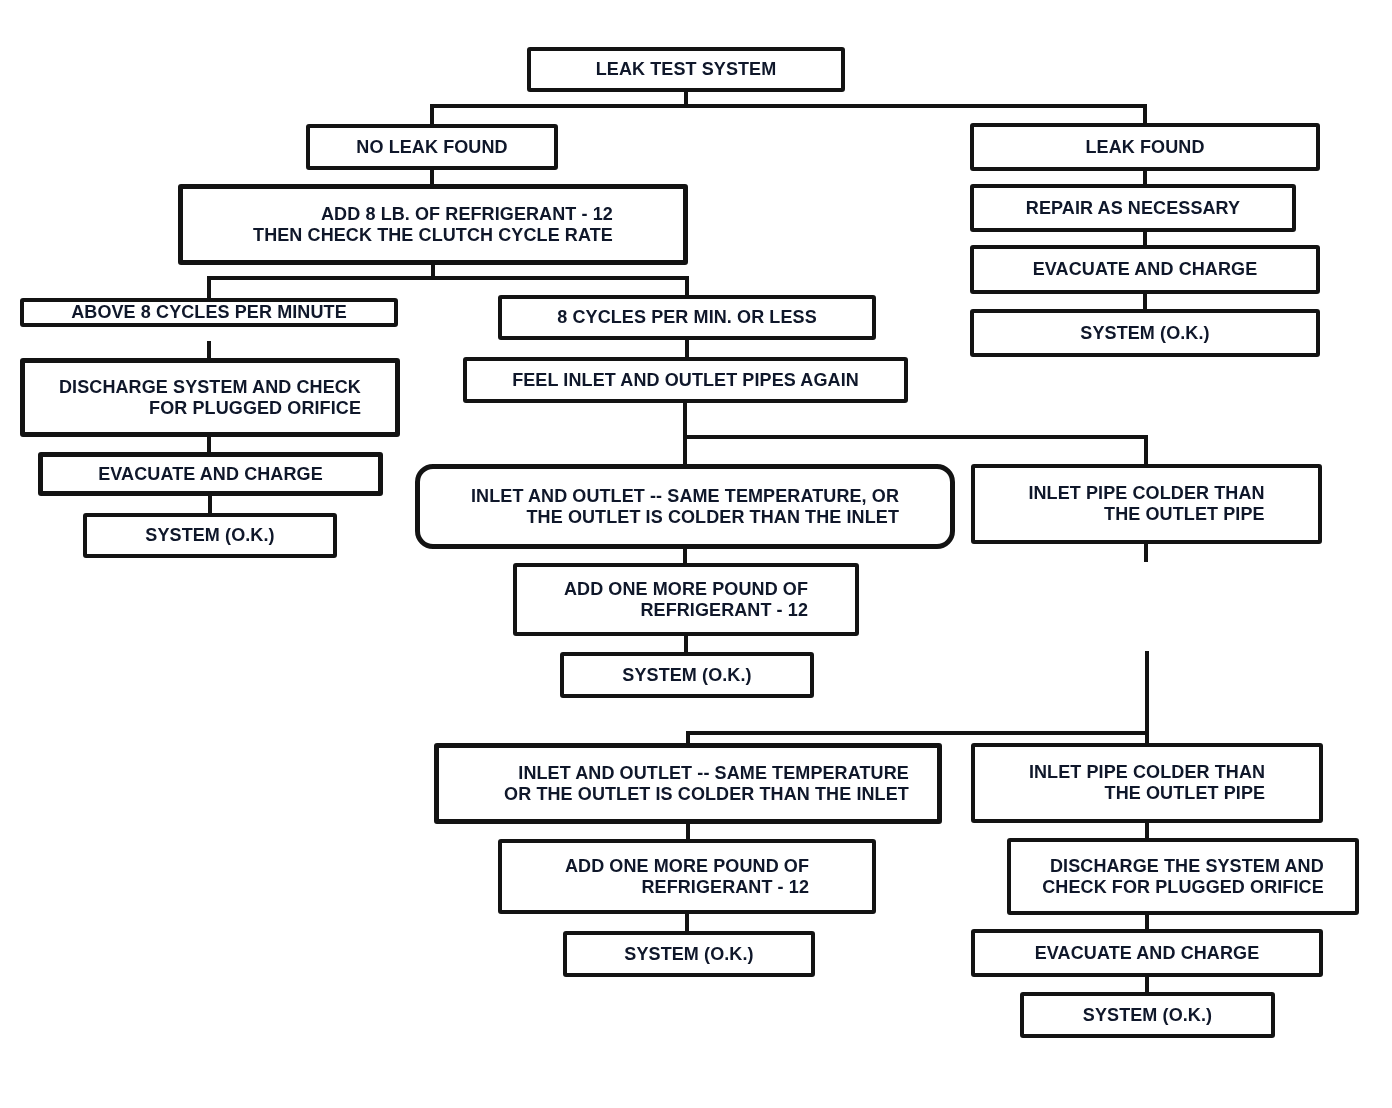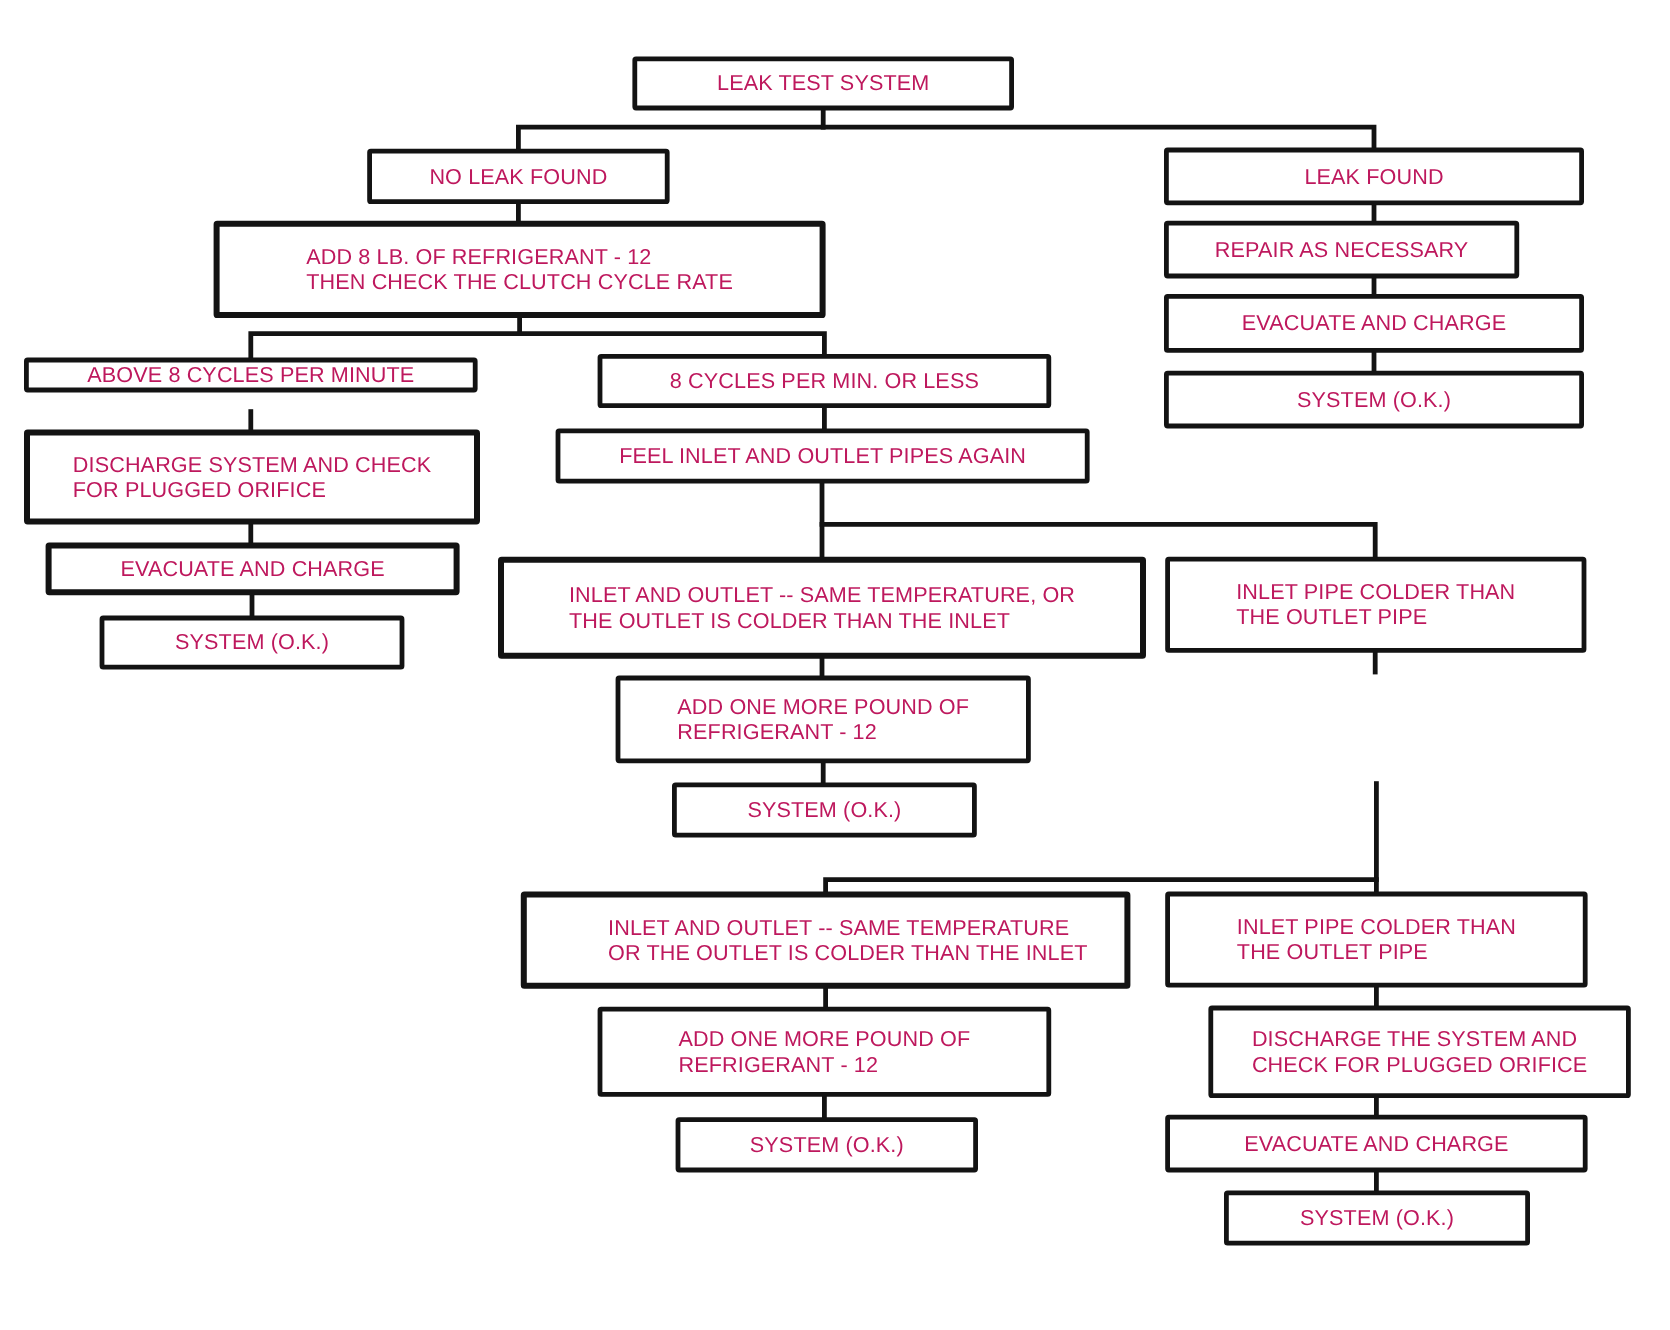--- a/index.html
+++ b/index.html
@@ -15,24 +15,24 @@
     position: absolute; left: 335px; top: 7px; width: 700px;
     text-align: center;
     font-weight: bold; font-size: 18px; letter-spacing: 0.2px;
     color: #121212;
   }
   .box {
     position: absolute; box-sizing: border-box;
     border: 4px solid #131313; border-radius: 3px;
     background: #ffffff;
     display: flex; align-items: center; justify-content: center;
-    text-align: left;
-    font-weight: normal; font-size: 18px; line-height: 21px;
+    text-align: right;
+    font-weight: bold; font-size: 18px; line-height: 21px;
     letter-spacing: 0.1px;
-    color: #be185d;
+    color: #0f172a;
     white-space: pre-line;
     padding: 2px 8px;
     z-index: 2;
   }
   .box.thick { border-width: 5px; }
   svg.connectors { position: absolute; left: 0; top: 0; z-index: 1; }
   svg.connectors path { stroke: #131313; stroke-width: 4; fill: none; stroke-linecap: square; }
   .figure-label {
     position: absolute; left: 1283px; top: 1074px;
     font-weight: bold; font-size: 28px; letter-spacing: 0.5px;
@@ -69,33 +69,33 @@
     <path d="M688 824 V841"></path>
     <path d="M687 914 V933"></path>
     <path d="M1147 823 V840"></path>
     <path d="M1147 915 V931"></path>
     <path d="M1147 977 V994"></path>
   </svg>
 
   <div class="box" style="left:527px; top:47px;  width:318px; height:45px;">LEAK TEST SYSTEM</div>
   <div class="box" style="left:306px; top:124px; width:252px; height:46px;">NO LEAK FOUND</div>
   <div class="box" style="left:970px; top:123px; width:350px; height:48px;">LEAK FOUND</div>
-  <div class="box" style="left:970px; top:184px; width:296px; height:48px;">REPAIR AS NECESSARY</div>
+  <div class="box" style="left:970px; top:184px; width:326px; height:48px;">REPAIR AS NECESSARY</div>
   <div class="box" style="left:970px; top:245px; width:350px; height:49px;">EVACUATE AND CHARGE</div>
   <div class="box" style="left:970px; top:309px; width:350px; height:48px;">SYSTEM (O.K.)</div>
   <div class="box thick" style="left:178px; top:184px; width:510px; height:81px;">ADD 8 LB. OF REFRIGERANT - 12
 THEN CHECK THE CLUTCH CYCLE RATE</div>
   <div class="box" style="left:20px;  top:298px; width:378px; height:29px;">ABOVE 8 CYCLES PER MINUTE</div>
   <div class="box thick" style="left:20px; top:358px; width:380px; height:79px;">DISCHARGE SYSTEM AND CHECK
 FOR PLUGGED ORIFICE</div>
   <div class="box thick" style="left:38px; top:452px; width:345px; height:44px;">EVACUATE AND CHARGE</div>
   <div class="box" style="left:83px;  top:513px; width:254px; height:45px;">SYSTEM (O.K.)</div>
   <div class="box" style="left:498px; top:295px; width:378px; height:45px;">8 CYCLES PER MIN. OR LESS</div>
   <div class="box" style="left:463px; top:357px; width:445px; height:46px;">FEEL INLET AND OUTLET PIPES AGAIN</div>
-  <div class="box thick" style="left:415px; top:464px; width:540px; height:85px;">INLET AND OUTLET -- SAME TEMPERATURE, OR
+  <div class="box thick" style="left:415px; top:464px; width:540px; height:85px;border-radius:18px;">INLET AND OUTLET -- SAME TEMPERATURE, OR
 THE OUTLET IS COLDER THAN THE INLET</div>
   <div class="box" style="left:513px; top:563px; width:346px; height:73px;">ADD ONE MORE POUND OF
 REFRIGERANT - 12</div>
   <div class="box" style="left:560px; top:652px; width:254px; height:46px;">SYSTEM (O.K.)</div>
   <div class="box" style="left:971px; top:464px; width:351px; height:80px;">INLET PIPE COLDER THAN
 THE OUTLET PIPE</div>
   <div class="box thick" style="left:434px; top:743px; width:508px; height:81px;padding-left:45px;">INLET AND OUTLET -- SAME TEMPERATURE
 OR THE OUTLET IS COLDER THAN THE INLET</div>
   <div class="box" style="left:498px; top:839px; width:378px; height:75px;">ADD ONE MORE POUND OF
 REFRIGERANT - 12</div>

